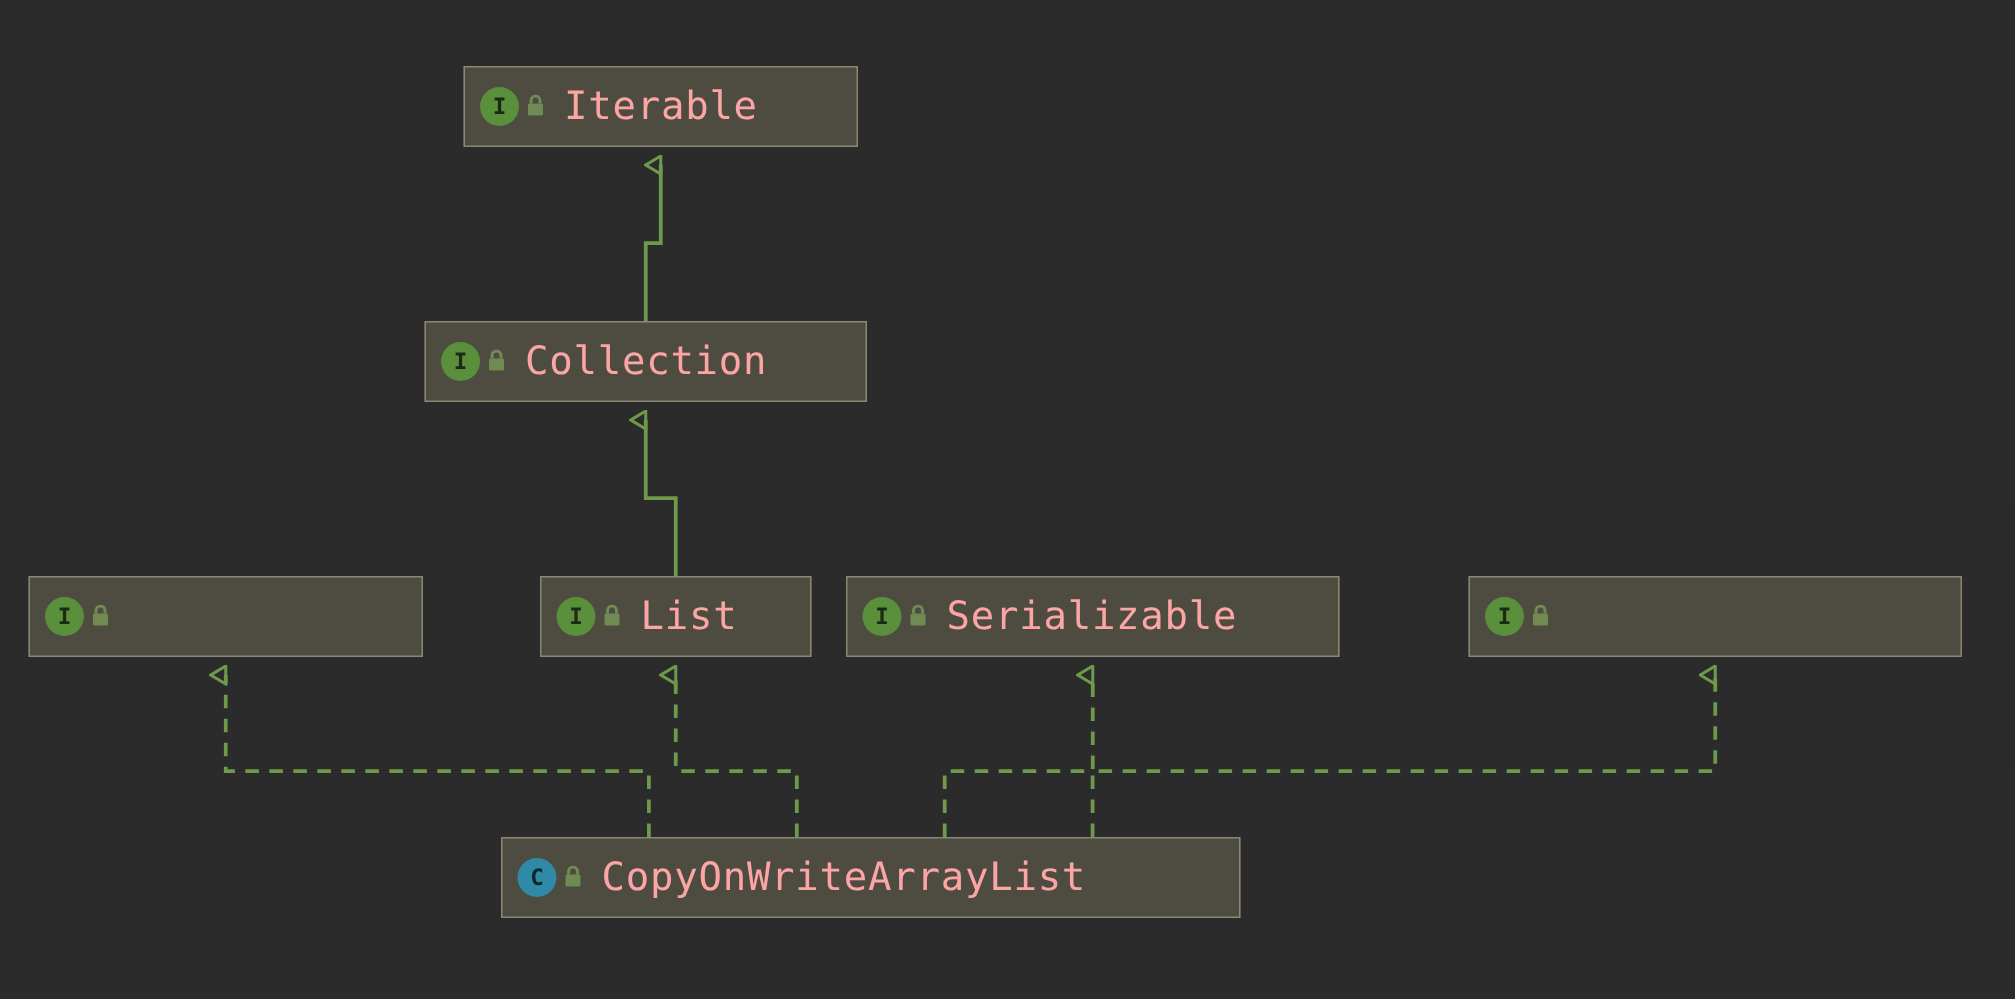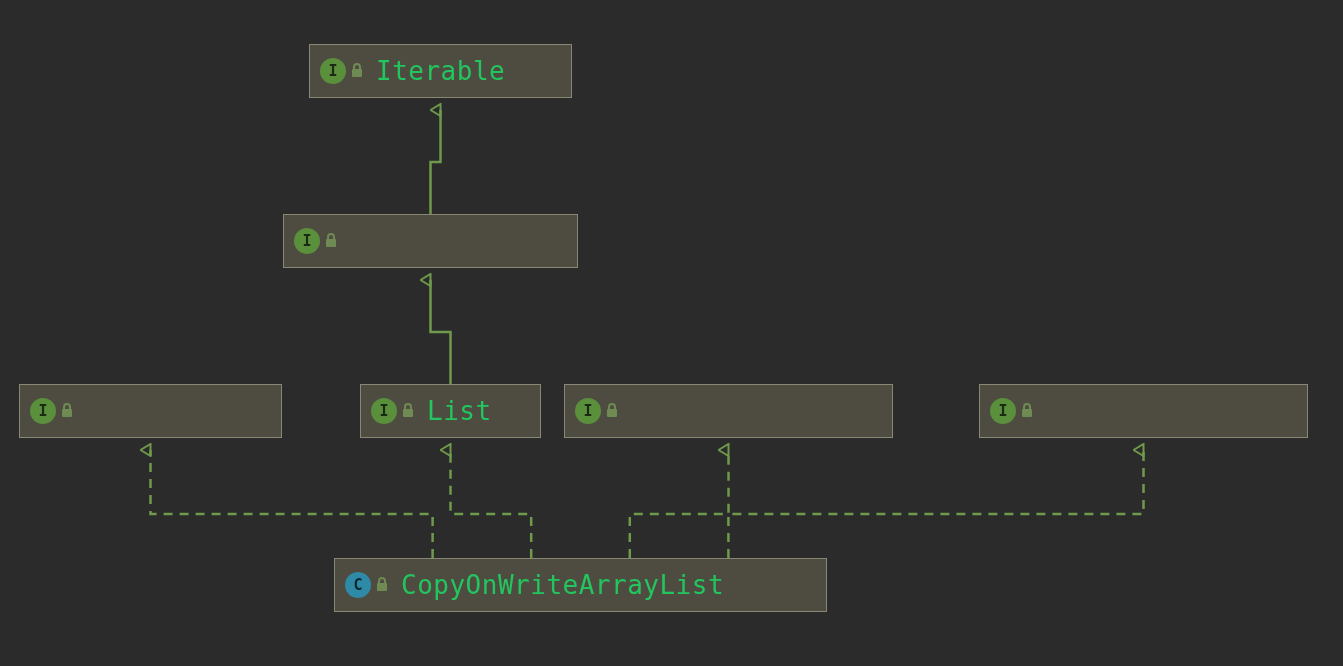--- a/index.html
+++ b/index.html
@@ -50,21 +50,21 @@
   .node .lock {
     margin-left: 4px;
     width: 14px;
     height: 16px;
     flex-shrink: 0;
     color: #6F8A52;
   }
   .node .label {
     margin-left: 12px;
     font-size: 26px;
-    color: #22c55e;
+    color: #fca5a5;
     white-space: nowrap;
     letter-spacing: 0.5px;
   }
 </style>
 </head>
 <body>
 
 <div id="canvas">
   <svg class="edges">
     <defs>
@@ -94,20 +94,21 @@
   </div>
 
   <div class="node" id="n-collection" style="left: 283px; top: 214px; width: 295px; height: 54px;">
     <span class="badge interface">I</span>
     <span class="lock">
       <svg viewBox="0 0 14 16" width="14" height="16">
           <path d="M4 6 V4 a3 3 0 0 1 6 0 V6" fill="none" stroke="currentColor" stroke-width="2"></path>
           <rect x="2" y="6" width="10" height="8" rx="1" fill="currentColor"></rect>
         </svg>
     </span>
+    <span class="label">Collection</span>
   </div>
 
   <div class="node" id="n-cloneable" style="left: 19px; top: 384px; width: 263px; height: 54px;">
     <span class="badge interface">I</span>
     <span class="lock">
       <svg viewBox="0 0 14 16" width="14" height="16">
           <path d="M4 6 V4 a3 3 0 0 1 6 0 V6" fill="none" stroke="currentColor" stroke-width="2"></path>
           <rect x="2" y="6" width="10" height="8" rx="1" fill="currentColor"></rect>
         </svg>
     </span>
@@ -125,20 +126,21 @@
   </div>
 
   <div class="node" id="n-serializable" style="left: 564px; top: 384px; width: 329px; height: 54px;">
     <span class="badge interface">I</span>
     <span class="lock">
       <svg viewBox="0 0 14 16" width="14" height="16">
           <path d="M4 6 V4 a3 3 0 0 1 6 0 V6" fill="none" stroke="currentColor" stroke-width="2"></path>
           <rect x="2" y="6" width="10" height="8" rx="1" fill="currentColor"></rect>
         </svg>
     </span>
+    <span class="label">Serializable</span>
   </div>
 
   <div class="node" id="n-randomaccess" style="left: 979px; top: 384px; width: 329px; height: 54px;">
     <span class="badge interface">I</span>
     <span class="lock">
       <svg viewBox="0 0 14 16" width="14" height="16">
           <path d="M4 6 V4 a3 3 0 0 1 6 0 V6" fill="none" stroke="currentColor" stroke-width="2"></path>
           <rect x="2" y="6" width="10" height="8" rx="1" fill="currentColor"></rect>
         </svg>
     </span>

